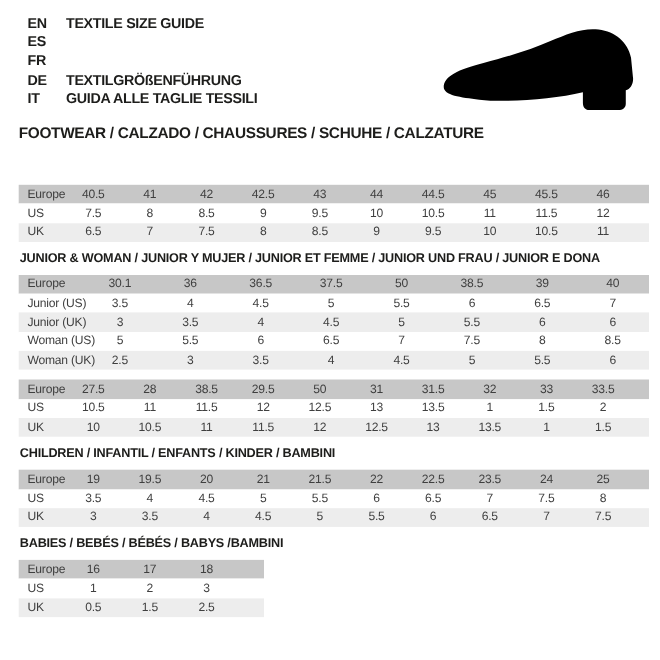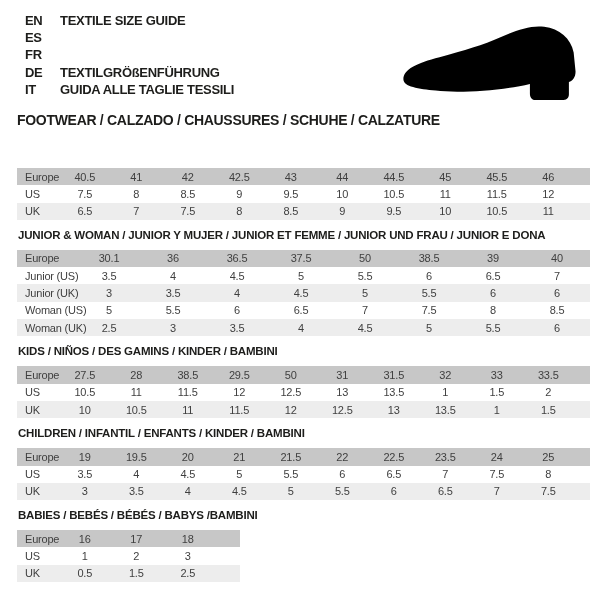--- a/index.html
+++ b/index.html
@@ -182,21 +182,20 @@
             <div class="val" style="width: 64px;">3.5</div>
             <div class="val" style="width: 64px;">4</div>
             <div class="val" style="width: 64px;">4.5</div>
             <div class="val" style="width: 64px;">5</div>
             <div class="val" style="width: 64px;">5.5</div>
             <div class="val" style="width: 64px;">6</div>
           </div>
         </div>
       </section>
       <section class="tsec">
-        <div class="ttitle">KIDS / NIÑOS / DES GAMINS / KINDER / BAMBINI</div>
         <div class="stable" style="width: 573px;">
           <div class="srow head">
             <div class="lab" style="width: 42px;">Europe</div>
             <div class="val" style="width: 51.5px;">27.5</div>
             <div class="val" style="width: 51.5px;">28</div>
             <div class="val" style="width: 51.5px;">38.5</div>
             <div class="val" style="width: 51.5px;">29.5</div>
             <div class="val" style="width: 51.5px;">50</div>
             <div class="val" style="width: 51.5px;">31</div>
             <div class="val" style="width: 51.5px;">31.5</div>

